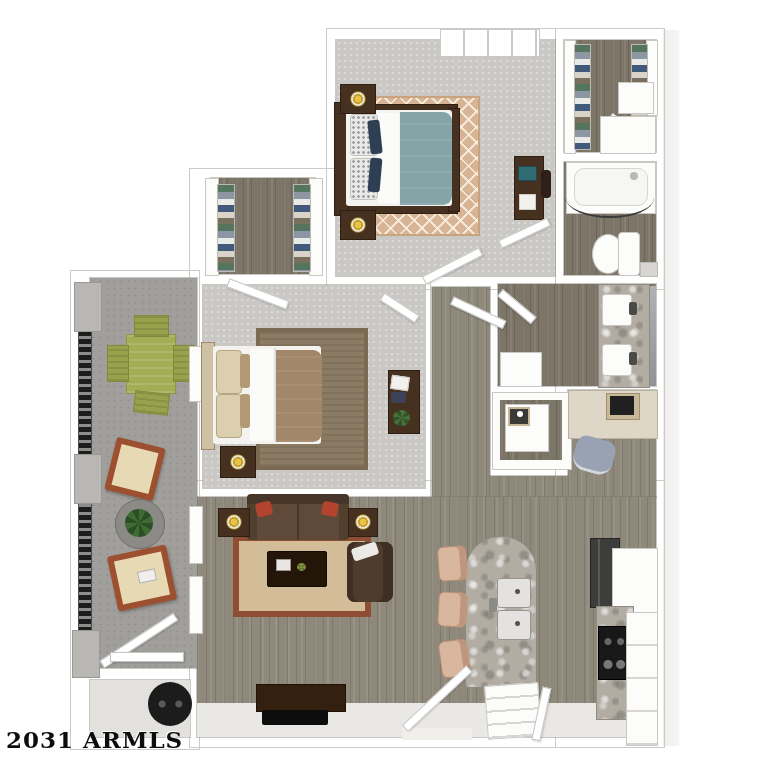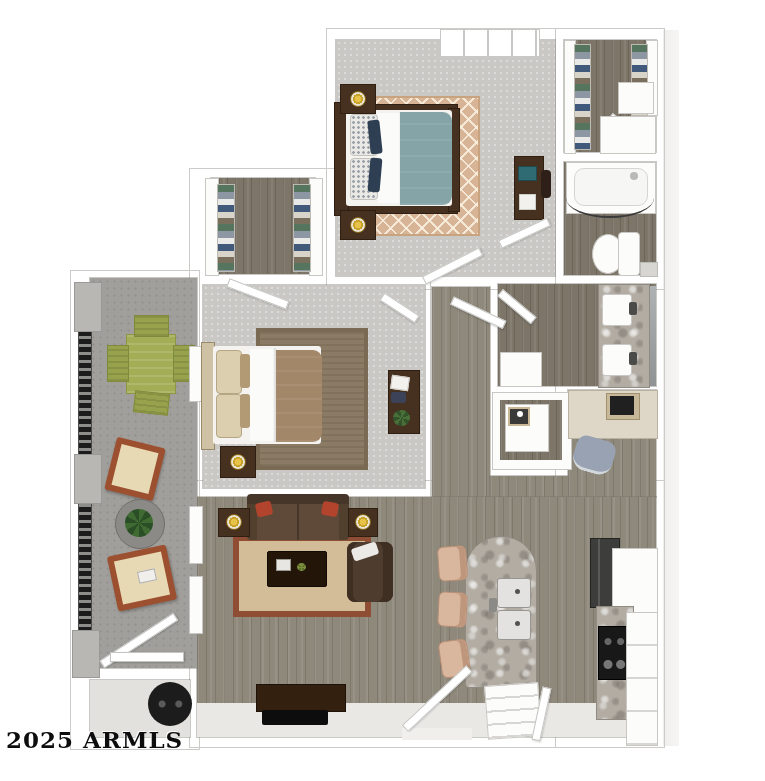--- a/index.html
+++ b/index.html
@@ -231,14 +231,14 @@
   <div class="a" style="left:393px;top:410px;width:17px;height:16px;background:repeating-conic-gradient(#4a7039 0 35deg,#33532a 35deg 70deg);border-radius:50%;"></div>
   <div class="door" style="left:228px;top:278px;width:62px;height:7px;transform:rotate(21deg);"></div>
   <div class="door" style="left:382px;top:292px;width:40px;height:7px;transform:rotate(33deg);"></div>
   <div class="door" style="left:452px;top:296px;width:56px;height:7px;transform:rotate(25deg);"></div>
 
   <div class="a whitebox" style="left:205px;top:178px;width:12px;height:96px;"></div>
   <div class="a clothes" style="left:217px;top:184px;width:16px;height:86px;"></div>
   <div class="a whitebox" style="left:309px;top:178px;width:12px;height:96px;"></div>
   <div class="a clothes" style="left:293px;top:184px;width:16px;height:86px;"></div>
 
-  <div class="watermark">2025 ARMLS</div>
+  <div class="watermark">2031 ARMLS</div>
 </div>
 
 </body></html>

